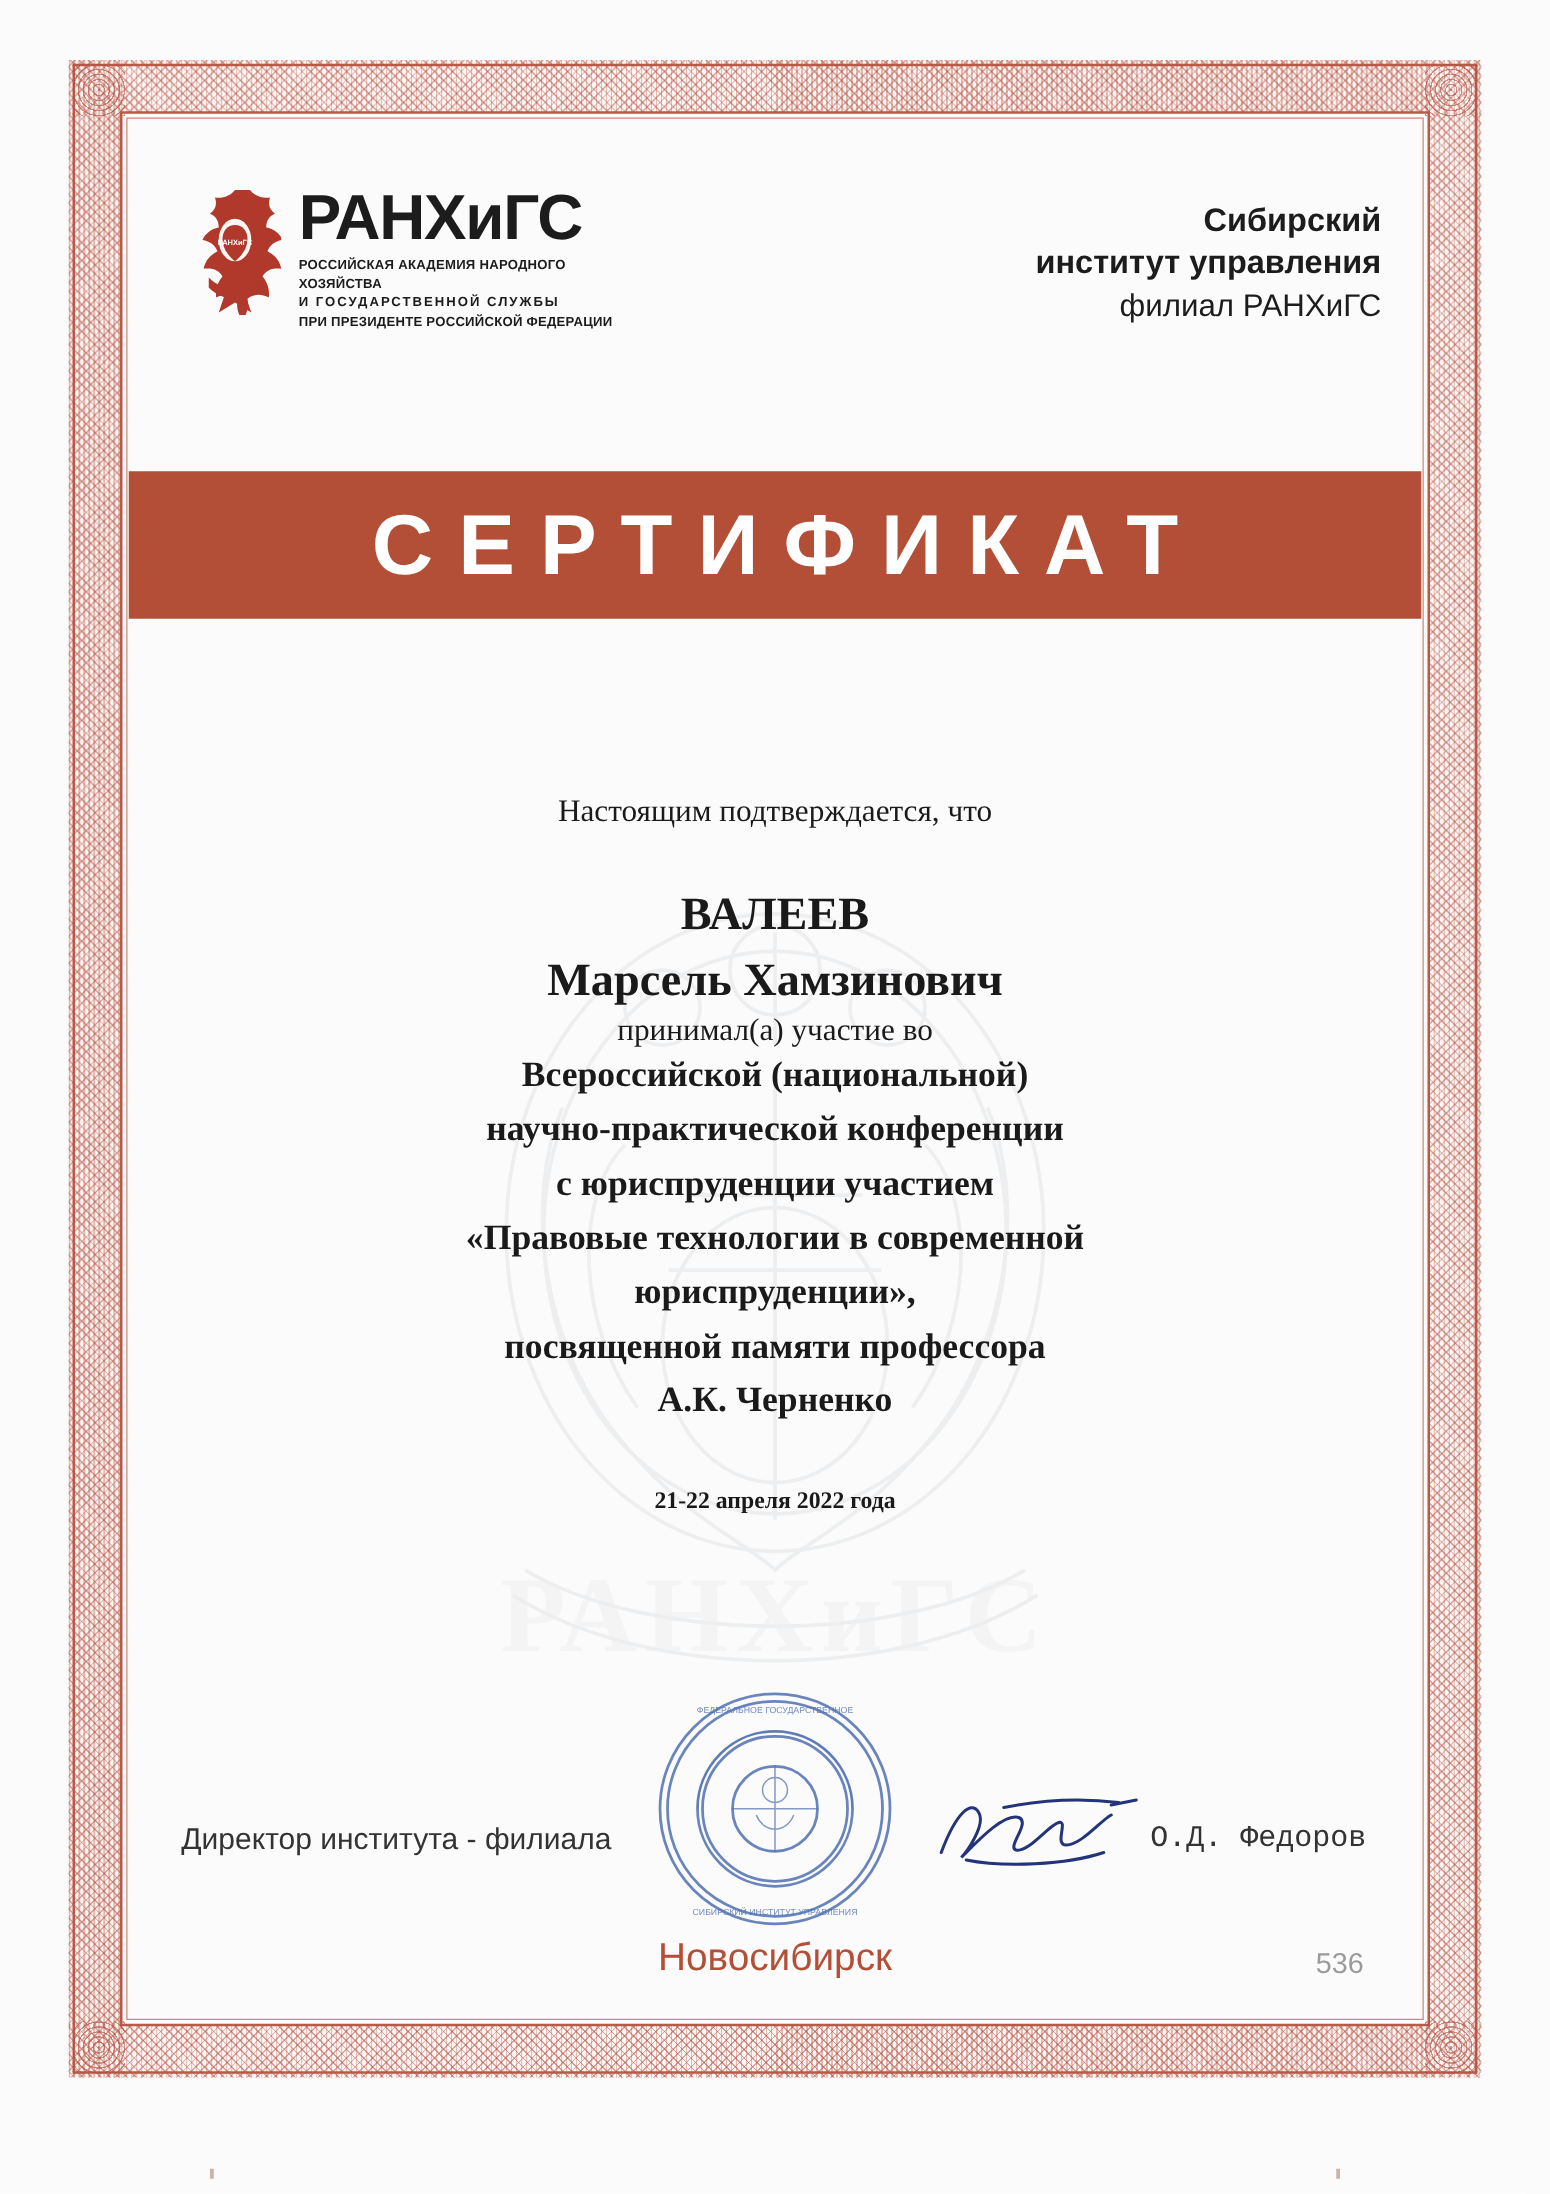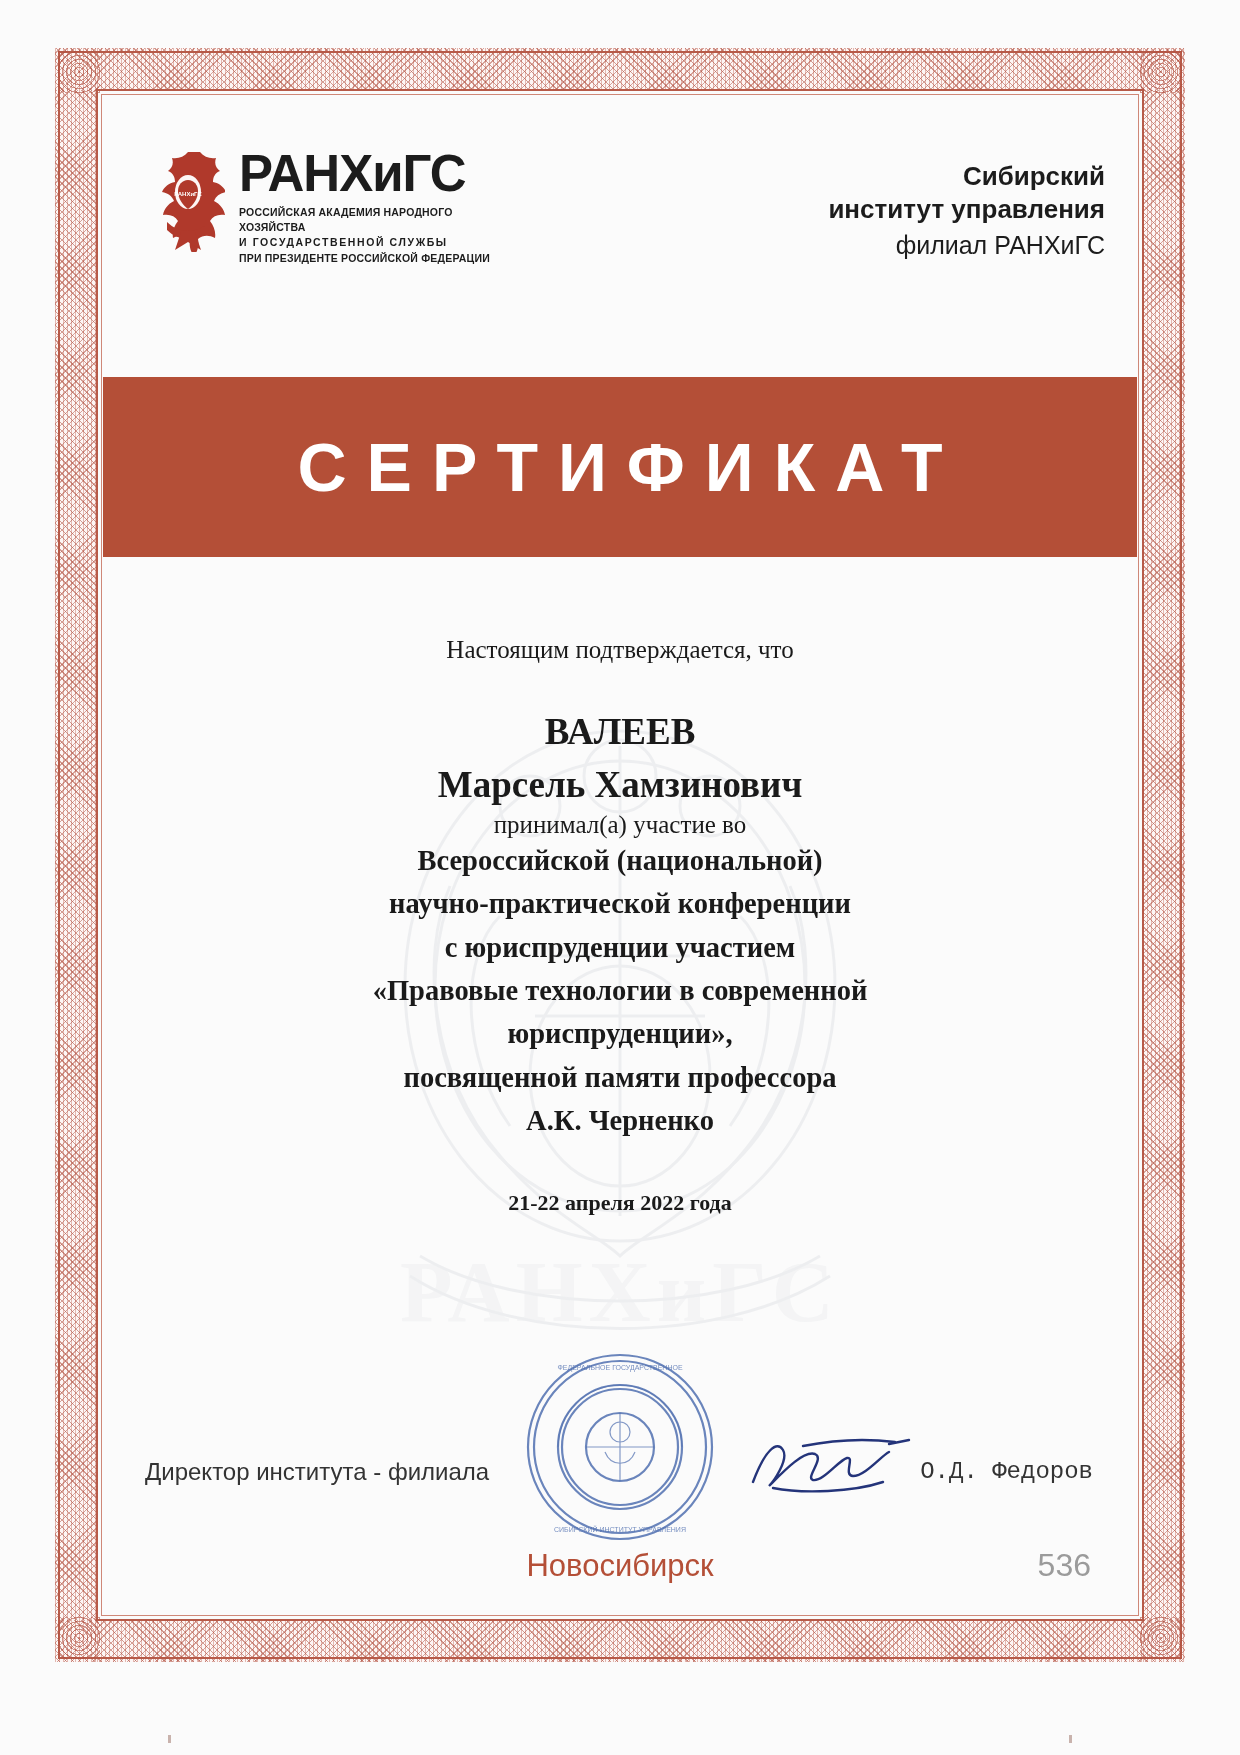--- a/index.html
+++ b/index.html
@@ -184,21 +184,21 @@
     line-height: 1.3;
     margin-top: 2px;
   }
 
   
   .title-band {
     position: absolute;
     left: -103px;
     top: 281px;
     width: 1240px;
-    height: 180px;
+    height: 118px;
     background: #b44f37;
     display: flex;
     align-items: center;
     justify-content: center;
   }
   .title-band .title-text {
     color: #ffffff;
     font-size: 68px;
     font-weight: bold;
     letter-spacing: 20px;
@@ -228,21 +228,21 @@
   }
   .participation {
     font-size: 25px;
   }
   .event {
     font-size: 28.5px;
     font-weight: bold;
     line-height: 1.52;
   }
   .event-date {
-    font-size: 22px;
+    font-size: 19px;
     font-weight: bold;
     margin-top: 48px;
   }
 
   
   .sign-row {
     position: absolute;
     left: 0;
     bottom: 108px;
     width: 100%;
@@ -291,21 +291,21 @@
     bottom: 30px;
     font-family: "Liberation Sans", sans-serif;
     font-size: 31px;
     color: #b44f37;
   }
   .serial {
     position: absolute;
     right: 46px;
     bottom: 30px;
     font-family: "Liberation Sans", sans-serif;
-    font-size: 32px;
+    font-size: 23px;
     color: #9b9b9b;
   }
 
   
   .page-mark {
     position: absolute;
     bottom: 12px;
     width: 3px;
     height: 8px;
     background: #c9b3ad;

